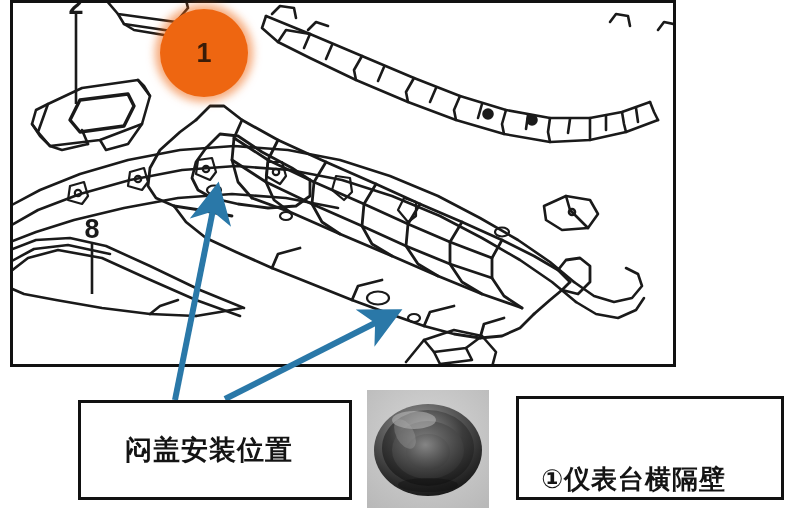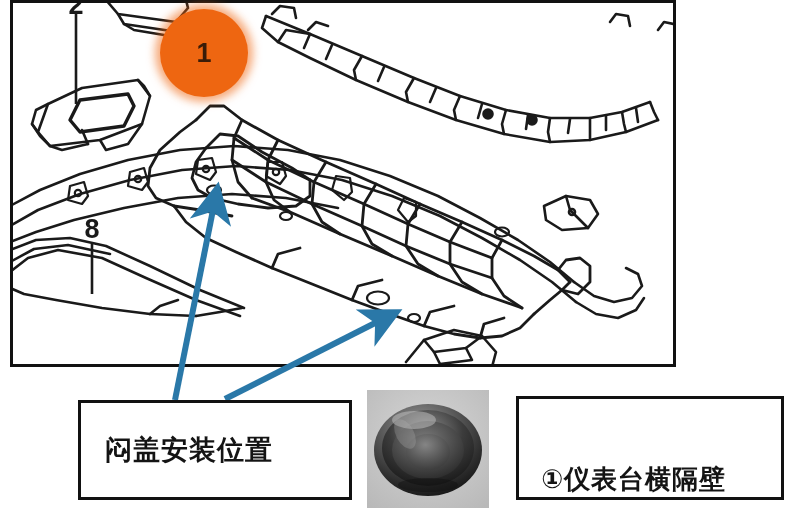--- a/index.html
+++ b/index.html
@@ -85,20 +85,21 @@
     box-sizing: border-box;
     display: flex;
     align-items: center;
     z-index: 7;
   }
   #caption-left {
     left: 78px;
     top: 400px;
     width: 274px;
     height: 100px;
+    padding-left: 20px;
   }
   #caption-right {
     left: 516px;
     top: 396px;
     width: 268px;
     height: 104px;
     align-items: flex-end;
   }
   .caption-text {
     font-family: "DejaVu Sans", "Liberation Sans", sans-serif;

